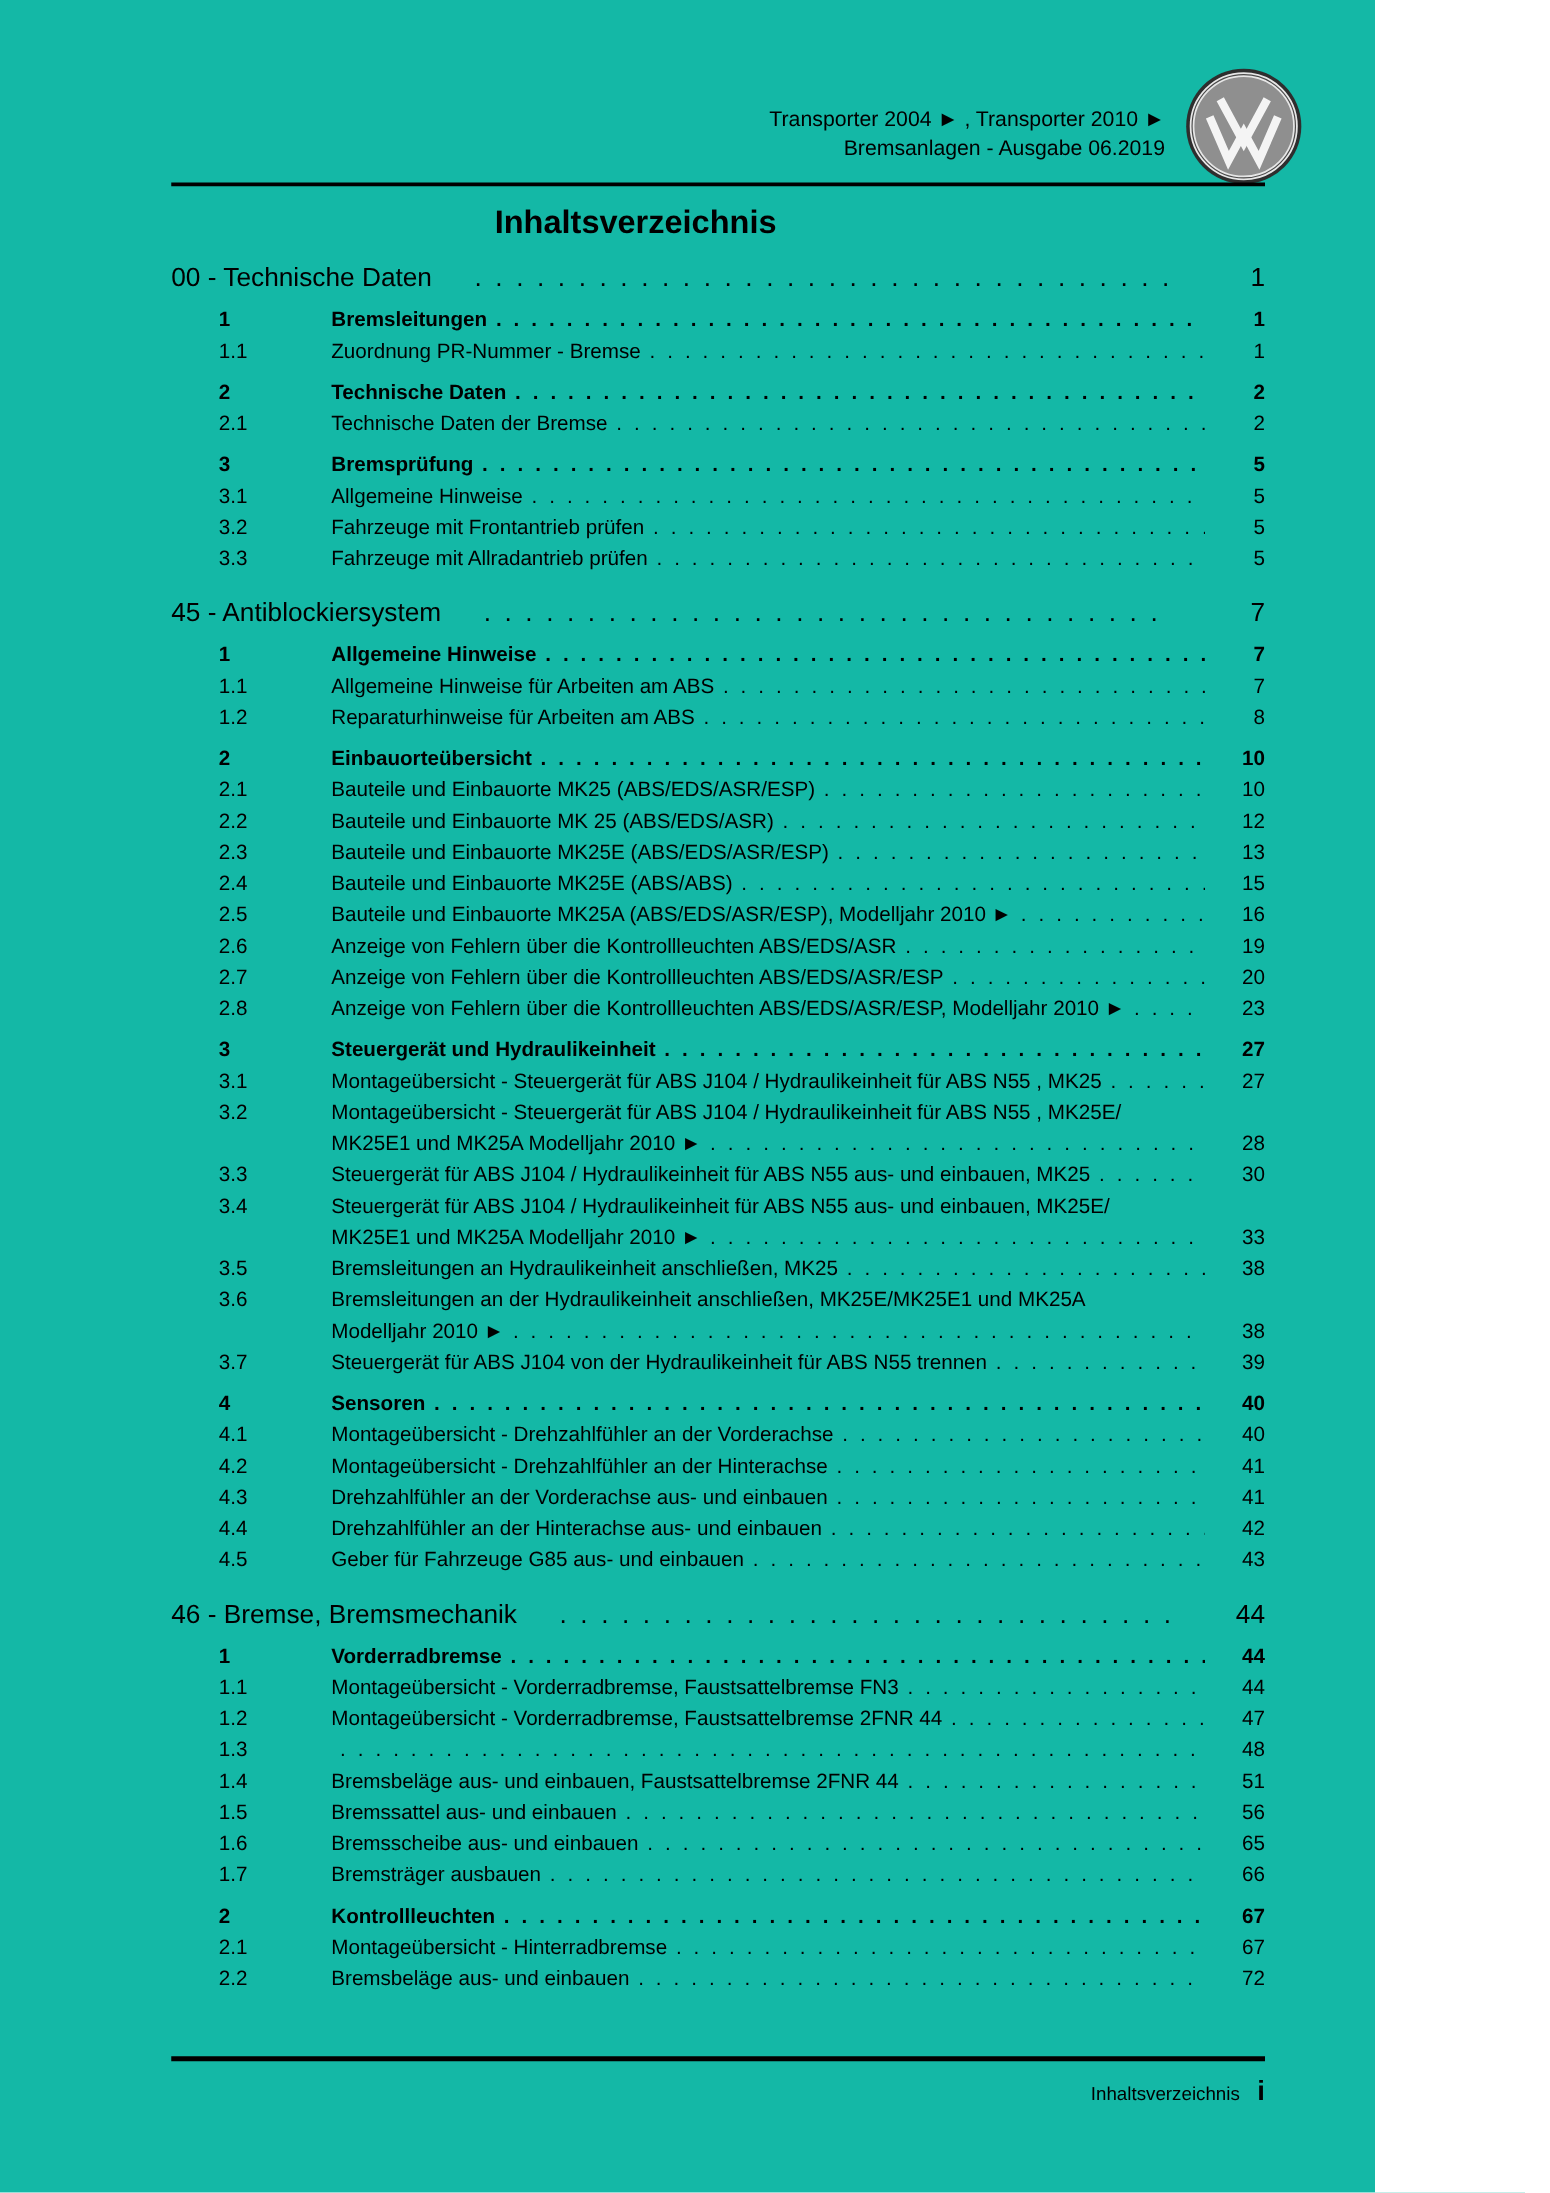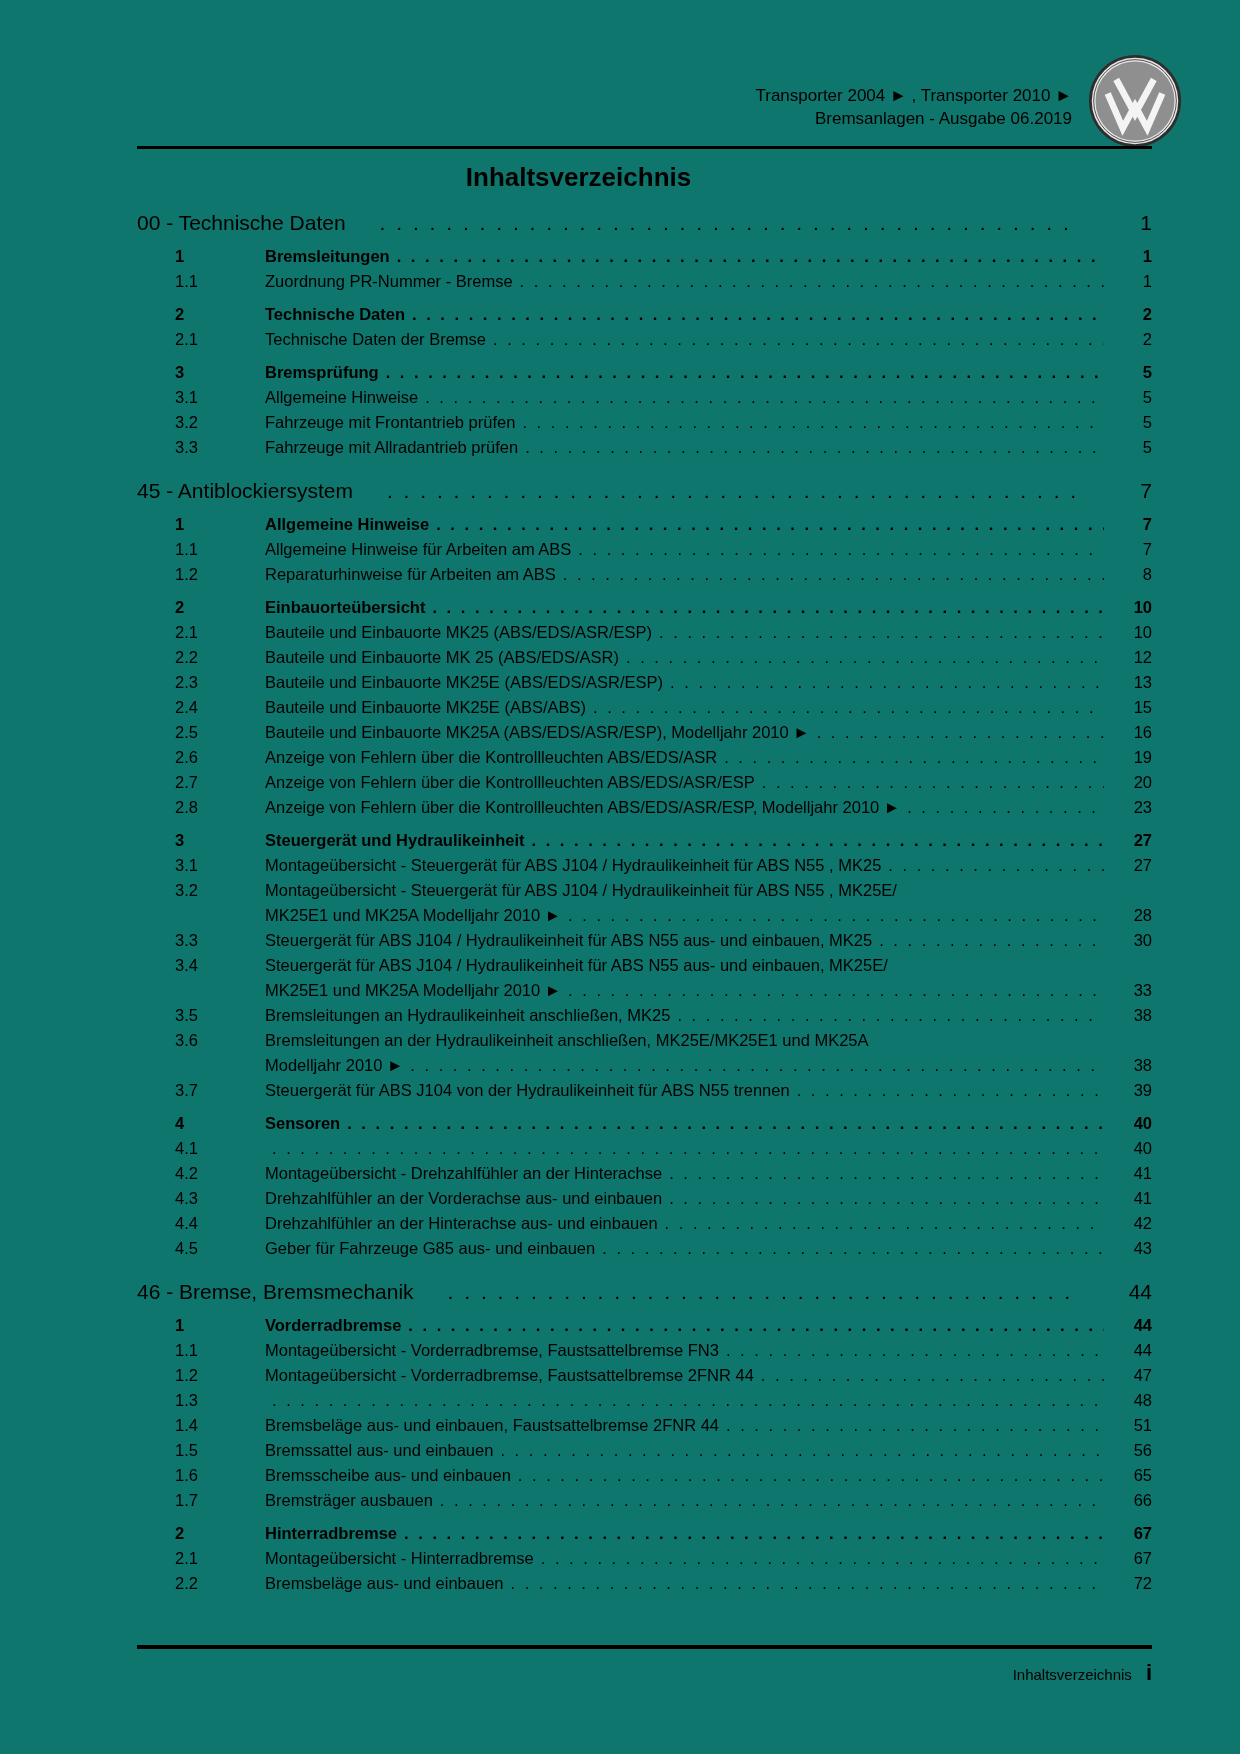--- a/index.html
+++ b/index.html
@@ -1,17 +1,17 @@
 <!DOCTYPE html>
 <html><head>
 <meta charset="utf-8">
 <style>
   html,body { margin:0; padding:0; background:#ffffff; }
   .page {
-    position:relative; width:1240px; height:1754px; background:#0f766e;
+    position:relative; width:1100px; height:1754px; background:#14b8a6;
     color:#000; font-family:"Liberation Sans", sans-serif; overflow:hidden;
   }
   
   .header-text {
     position:absolute; top:84px; right:168px; text-align:right;
     font-size:17px; line-height:23px; white-space:nowrap;
   }
   .vw-logo { position:absolute; top:54px; right:58px; width:94px; height:94px; }
   .header-rule { position:absolute; top:146px; left:137px; right:88px; height:3px; background:#000; }
   
@@ -368,20 +368,21 @@
                 <span class="t">Sensoren</span>
                 <span class="dots">. . . . . . . . . . . . . . . . . . . . . . . . . . . . . . . . . . . . . . . . . . . . . . . . . . . . . . . . . . . . . . . . . . . . . . . . . . . . . . . . . . . . . . . . . . . . . . . . . . . . . . . . . . . . . . . . . . . . . . . . . . . . . . . . . . . . . . . . . . . . . . . . . . . . . . . . . . . . . . . . </span>
                 <span class="page-num">40</span>
               </div>
             </div>
           </div>
           <div class="row entry">
             <span class="num">4.1</span>
             <div class="entry-body">
               <div class="leader-line">
+                <span class="t">Montageübersicht - Drehzahlfühler an der Vorderachse</span>
                 <span class="dots">. . . . . . . . . . . . . . . . . . . . . . . . . . . . . . . . . . . . . . . . . . . . . . . . . . . . . . . . . . . . . . . . . . . . . . . . . . . . . . . . . . . . . . . . . . . . . . . . . . . . . . . . . . . . . . . . . . . . . . . . . . . . . . . . . . . . . . . . . . . . . . . . . . . . . . . . . . . . . . . . </span>
                 <span class="page-num">40</span>
               </div>
             </div>
           </div>
           <div class="row entry">
             <span class="num">4.2</span>
             <div class="entry-body">
               <div class="leader-line">
                 <span class="t">Montageübersicht - Drehzahlfühler an der Hinterachse</span>
@@ -503,21 +504,21 @@
                 <span class="t">Bremsträger ausbauen</span>
                 <span class="dots">. . . . . . . . . . . . . . . . . . . . . . . . . . . . . . . . . . . . . . . . . . . . . . . . . . . . . . . . . . . . . . . . . . . . . . . . . . . . . . . . . . . . . . . . . . . . . . . . . . . . . . . . . . . . . . . . . . . . . . . . . . . . . . . . . . . . . . . . . . . . . . . . . . . . . . . . . . . . . . . . </span>
                 <span class="page-num">66</span>
               </div>
             </div>
           </div>
           <div class="row entry bold">
             <span class="num">2</span>
             <div class="entry-body">
               <div class="leader-line">
-                <span class="t">Hinterradbremse</span>
+                <span class="t">Kontrollleuchten</span>
                 <span class="dots">. . . . . . . . . . . . . . . . . . . . . . . . . . . . . . . . . . . . . . . . . . . . . . . . . . . . . . . . . . . . . . . . . . . . . . . . . . . . . . . . . . . . . . . . . . . . . . . . . . . . . . . . . . . . . . . . . . . . . . . . . . . . . . . . . . . . . . . . . . . . . . . . . . . . . . . . . . . . . . . . </span>
                 <span class="page-num">67</span>
               </div>
             </div>
           </div>
           <div class="row entry">
             <span class="num">2.1</span>
             <div class="entry-body">
               <div class="leader-line">
                 <span class="t">Montageübersicht - Hinterradbremse</span>

